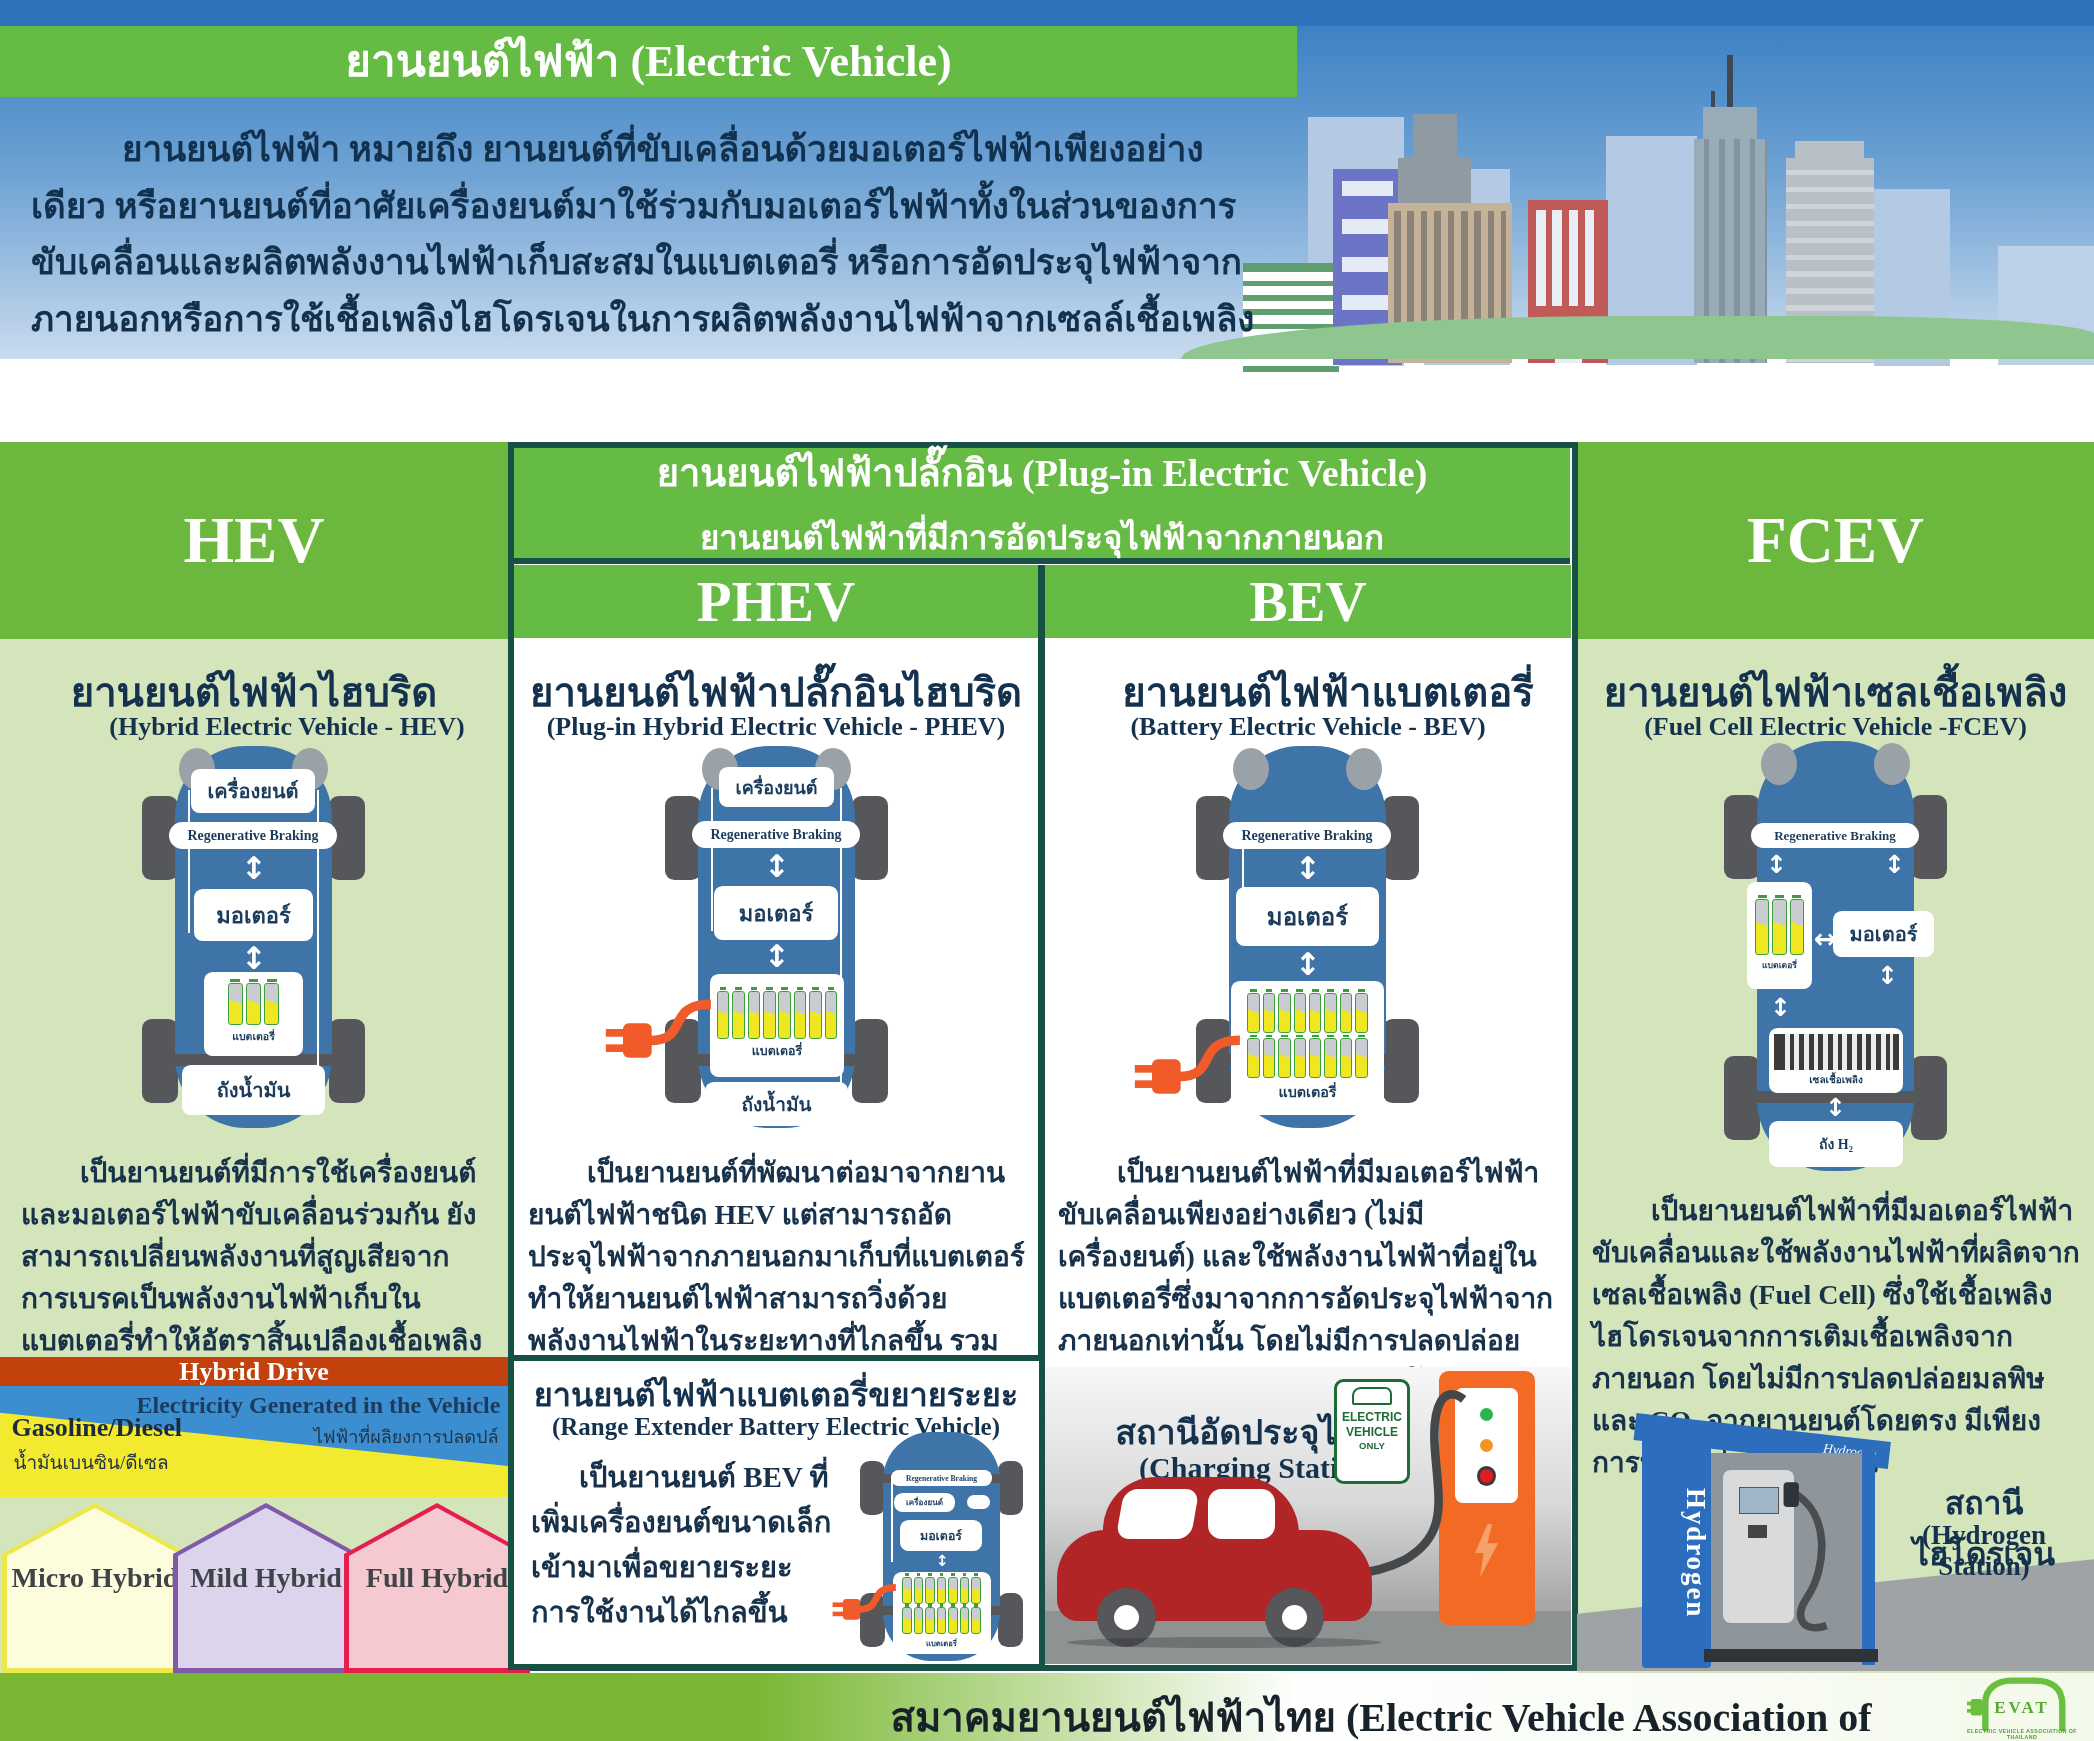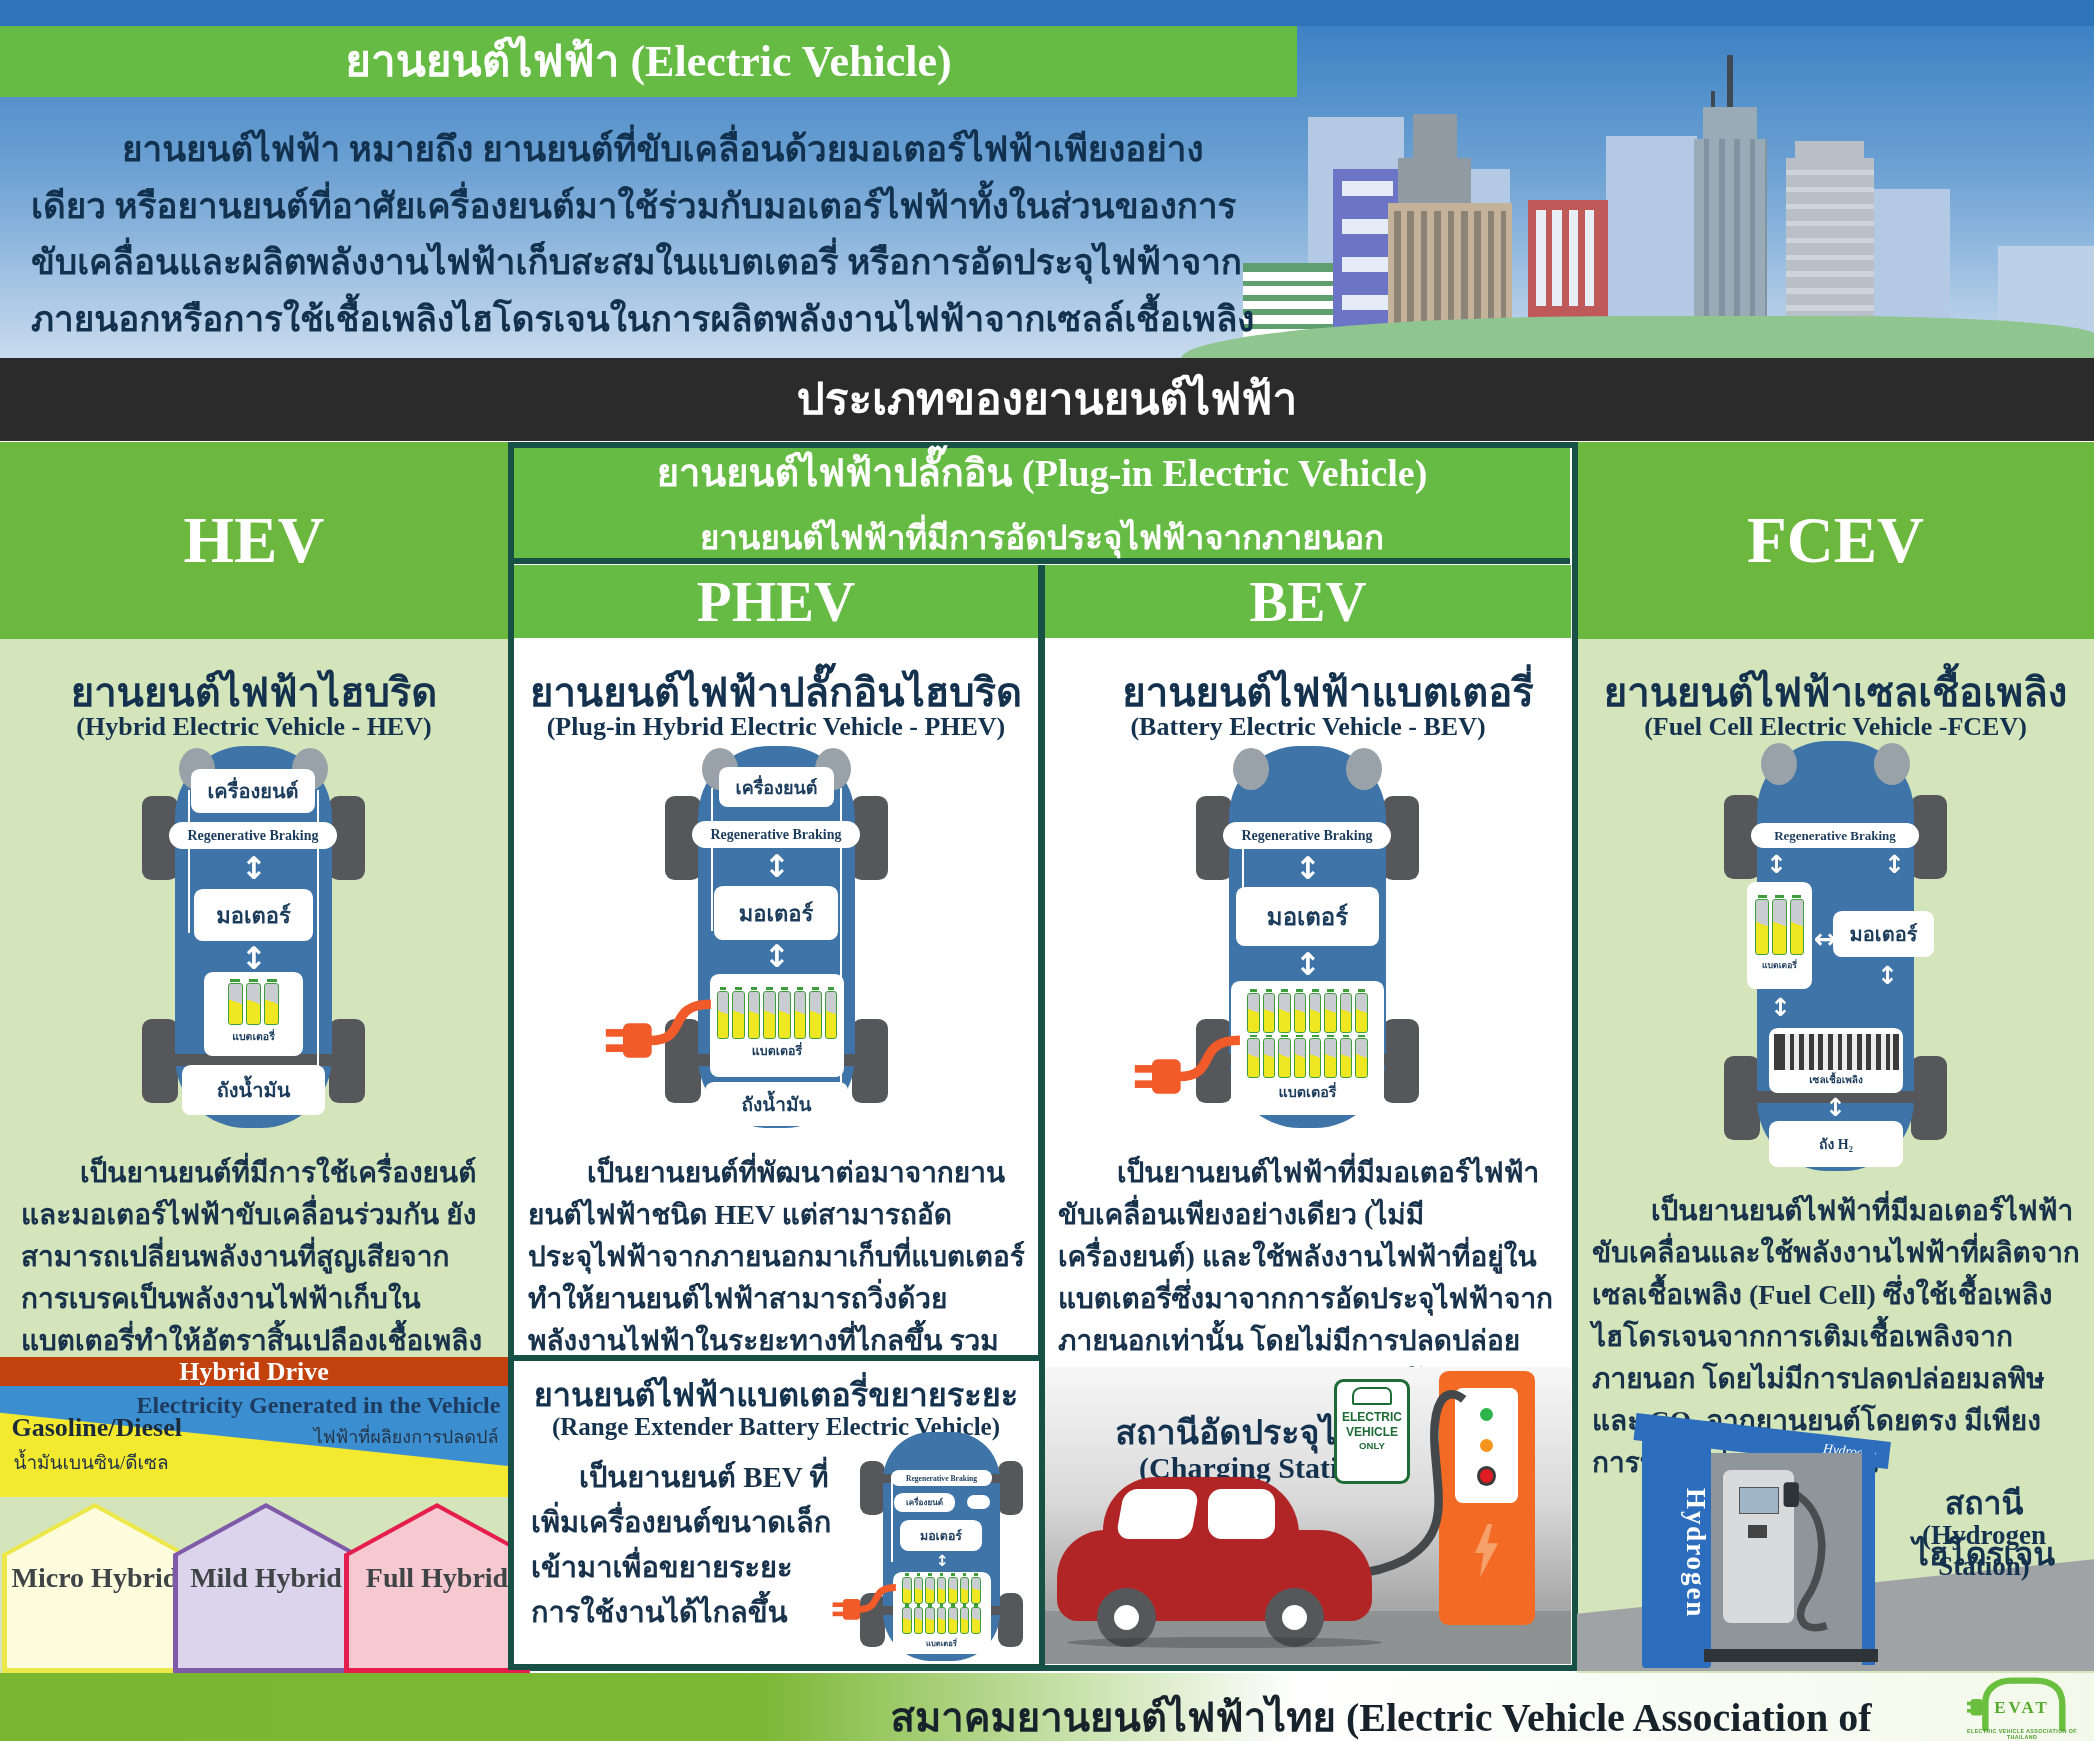--- a/index.html
+++ b/index.html
@@ -175,23 +175,20 @@
       <div class="bldg" style="left:1795px;top:115px;width:69px;height:19px;background:#b9bfc6;"></div>
       <div class="bldg" style="left:1786px;top:132px;width:88px;height:205px;background:repeating-linear-gradient(180deg,#b9bfc6 0 11.5px,#cfd4da 11.5px 17px);"></div>
       <div class="abs hill"></div>
     </div>
     <div class="abs banner">
       <span>ยานยนต์ไฟฟ้า  (Electric Vehicle)</span>
     </div>
     <div class="abs intro">ยานยนต์ไฟฟ้า หมายถึง ยานยนต์ที่ขับเคลื่อนด้วยมอเตอร์ไฟฟ้าเพียงอย่างเดียว หรือยานยนต์ที่อาศัยเครื่องยนต์มาใช้ร่วมกับมอเตอร์ไฟฟ้าทั้งในส่วนของการขับเคลื่อนและผลิตพลังงานไฟฟ้าเก็บสะสมในแบตเตอรี่ หรือการอัดประจุไฟฟ้าจากภายนอกหรือการใช้เชื้อเพลิงไฮโดรเจนในการผลิตพลังงานไฟฟ้าจากเซลล์เชื้อเพลิง</div>
   </div>
 
-  <div class="abs black-bar">
-    <span>ประเภทของยานยนต์ไฟฟ้า</span>
-  </div>
 
   <div class="abs col-bg" style="left:0;width:508px;"></div>
   <div class="abs col-bg" style="left:1577px;width:517px;"></div>
   <div class="abs col-head" style="left:0;width:508px;">
     <span>HEV</span>
   </div>
   <div class="abs col-head" style="left:1577px;width:517px;">
     <span>FCEV</span>
   </div>
 
@@ -202,21 +199,21 @@
   </div>
   <div class="abs mid-head2" style="left:514px;width:524px;">
     <span>PHEV</span>
   </div>
   <div class="abs mid-head2" style="left:1045px;width:526px;">
     <span>BEV</span>
   </div>
   <div class="abs mid-divider"></div>
 
   <div class="abs v-title" style="left:0;top:660px;width:508px;">ยานยนต์ไฟฟ้าไฮบริด</div>
-  <div class="abs v-sub" style="left:0;top:712px;width:508px;">(Hybrid Electric Vehicle - HEV)</div>
+  <div class="abs v-sub" style="left:0;top:712px;width:508px;padding-left:33px;">(Hybrid Electric Vehicle - HEV)</div>
 
   <div class="car" style="left:134px;top:746px;width:239px;height:382px;">
     <div class="wheel" style="left:7.6px;top:50px;"></div>
     <div class="wheel" style="left:195px;top:50px;"></div>
     <div class="wheel" style="left:7.6px;top:273px;"></div>
     <div class="wheel" style="left:195px;top:273px;"></div>
     <div class="car-body" style="left:41px;top:0;width:157px;height:382px;"></div>
     <div class="shade" style="left:45px;top:1.9px;"></div>
     <div class="shade" style="left:158px;top:1.9px;"></div>
     <div class="axle" style="left:13.4px;top:84px;width:212px;"></div>

